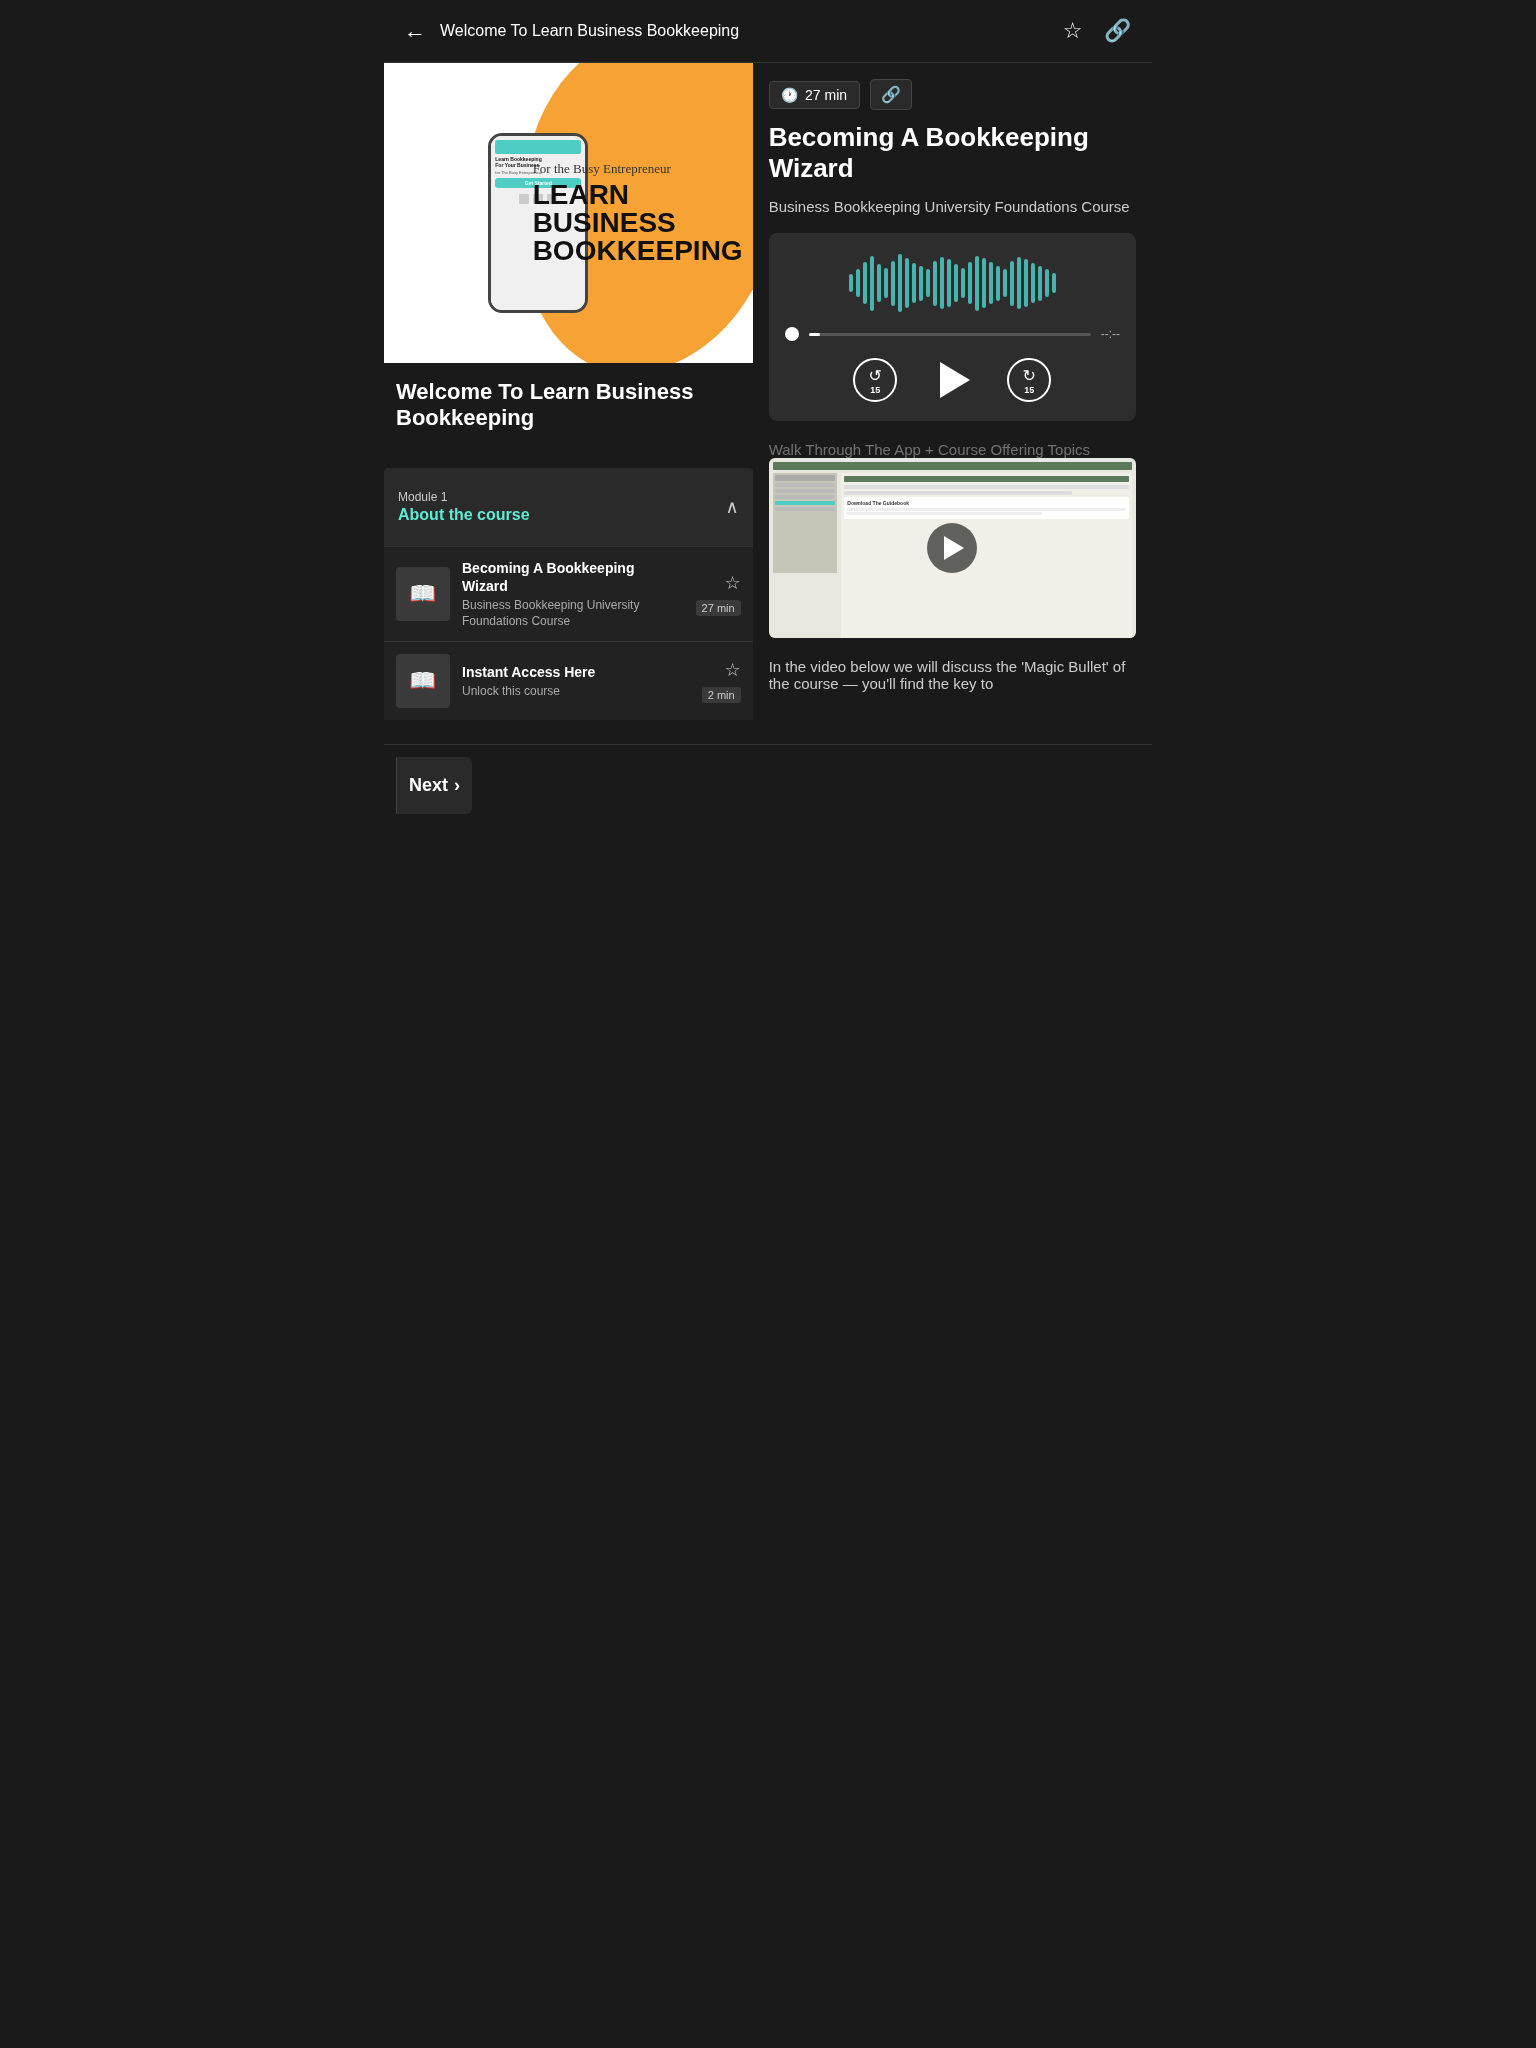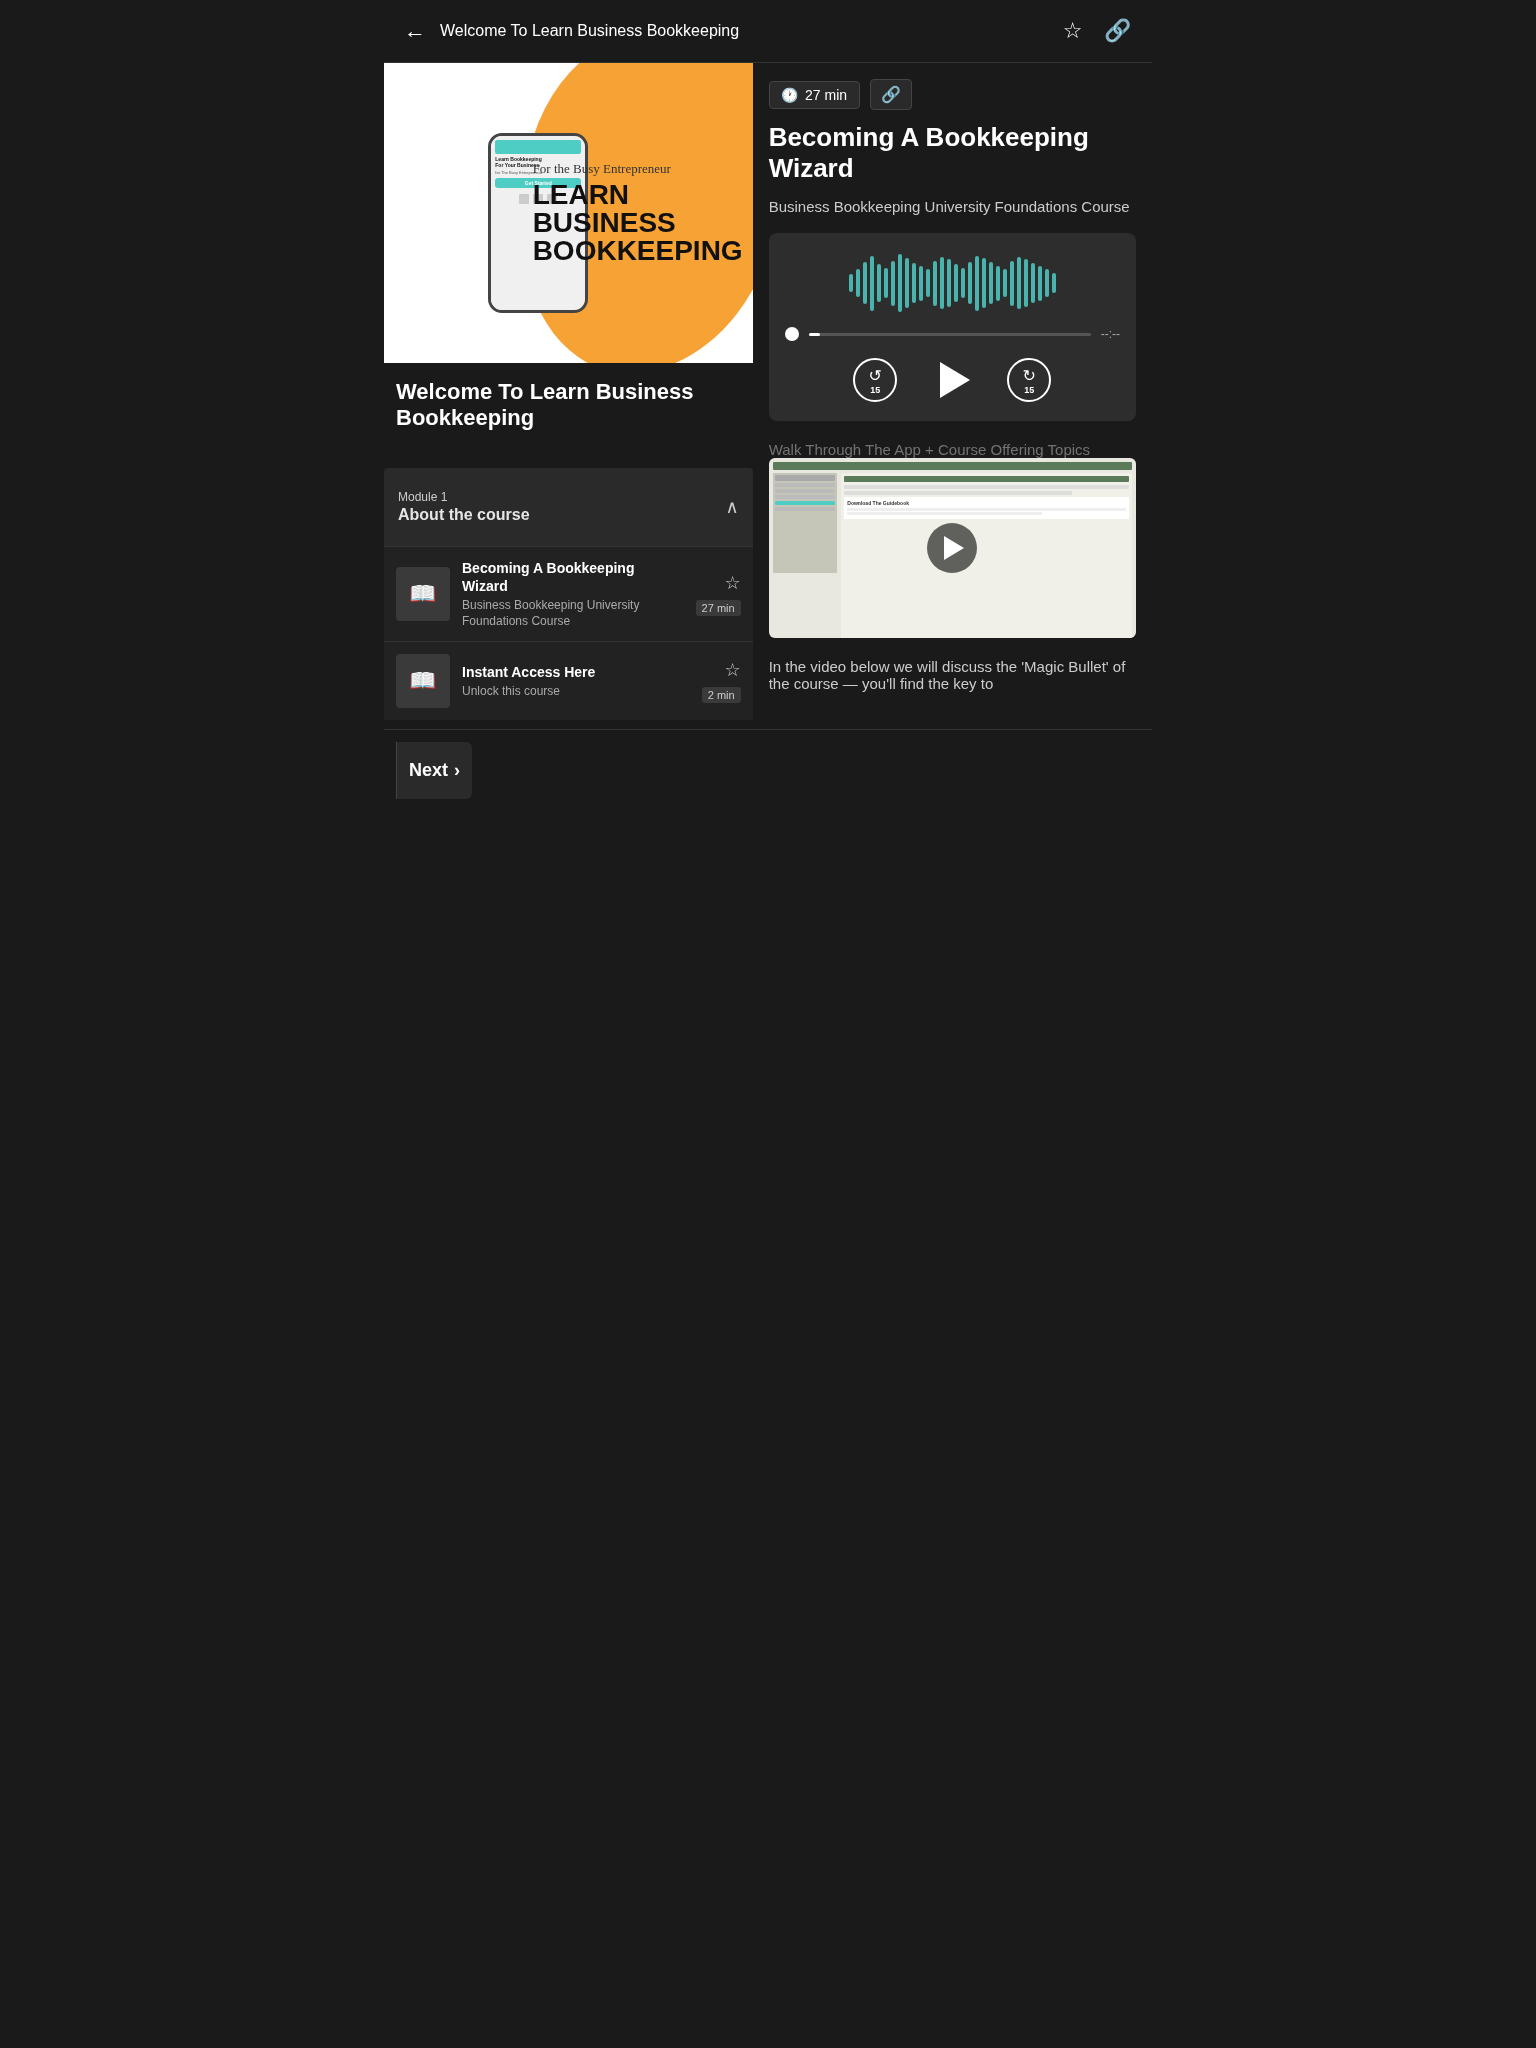--- a/index.html
+++ b/index.html
@@ -157,21 +157,21 @@
       border-radius: 4px 4px 0 0;
     }
     .module-label {
       font-size: 12px;
       color: #ccc;
       margin-bottom: 2px;
     }
     .module-name {
       font-size: 16px;
       font-weight: 700;
-      color: #e5e5e5;
+      color: #5eead4;
     }
     .chevron-up {
       font-size: 18px;
       color: #ccc;
     }
 
     
     .course-item {
       background: #222;
       display: flex;
@@ -459,21 +459,21 @@
       color: #ccc;
       font-size: 16px;
       cursor: pointer;
       padding: 2px;
     }
 
     
     .magic-text {
       font-size: 15px;
       color: #ccc;
-      margin-bottom: 21px;
+      margin-bottom: 36px;
     }
 
     
     .bottom-bar {
       display: flex;
       gap: 0;
       padding: 12px 12px;
       background: #1a1a1a;
       border-top: 1px solid #333;
       position: sticky;

